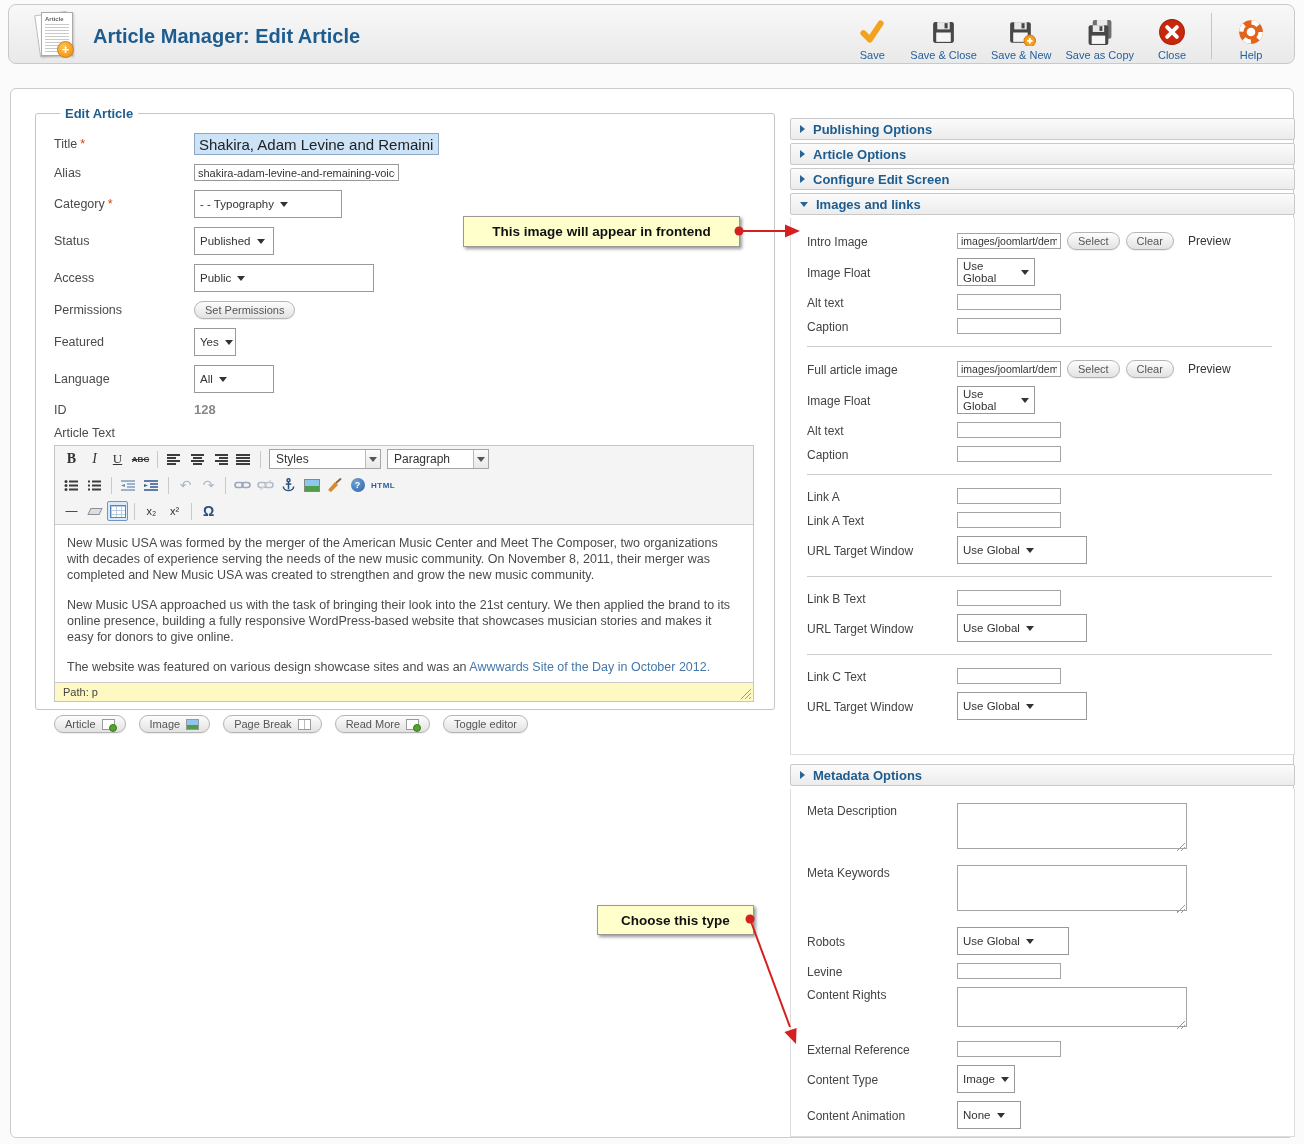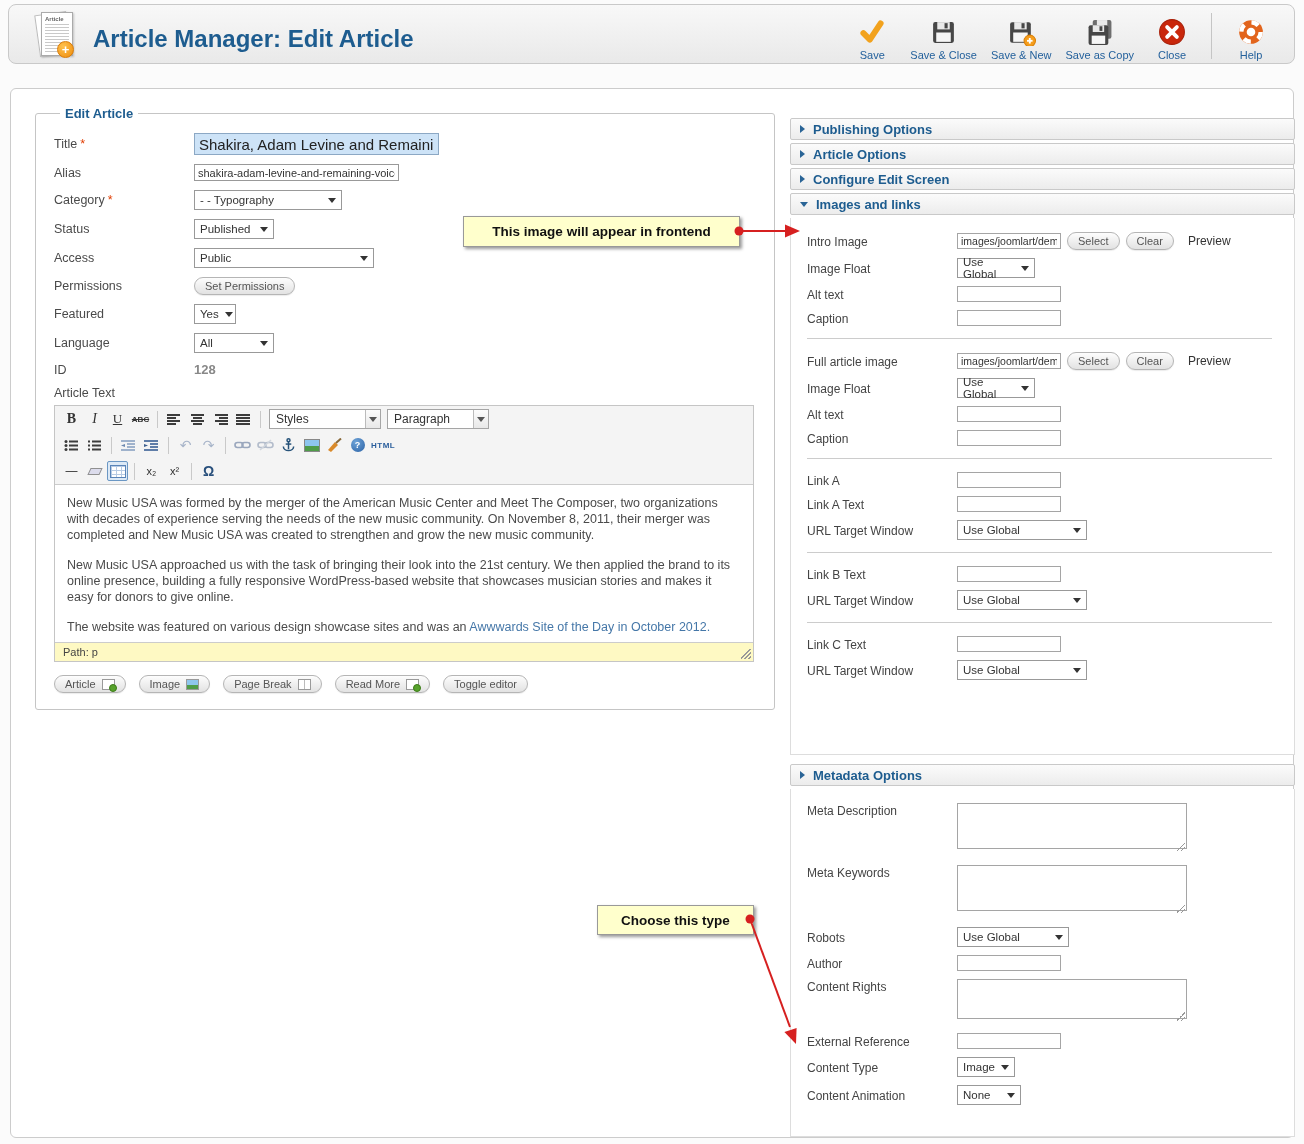--- a/index.html
+++ b/index.html
@@ -14,21 +14,21 @@
     position:absolute; left:8px; top:4px; width:1287px; height:60px;
     background:linear-gradient(#f8f8f8,#e9e9e9);
     border:1px solid #c9c9c9; border-radius:8px;
   }
   .doc-icon { position:absolute; left:22px; top:6px; width:46px; height:50px; }
   .doc-back { position:absolute; left:6px; top:2px; width:32px; height:42px; background:#fff; border:1px solid #bbb; transform:rotate(-8deg); box-shadow:1px 1px 2px rgba(0,0,0,.15); }
   .doc-front { position:absolute; left:10px; top:1px; width:32px; height:44px; background:#fff; border:1px solid #aaa; box-shadow:1px 1px 2px rgba(0,0,0,.2); padding:3px 3px; }
   .doc-front .doc-word { font-size:6px; color:#666; font-weight:bold; }
   .doc-lines { margin-top:2px; height:28px; background:repeating-linear-gradient(#c9c9c9 0 1px, transparent 1px 3px); }
   .doc-badge { position:absolute; left:26px; top:30px; width:17px; height:17px; border-radius:50%; background:radial-gradient(circle at 35% 30%, #ffc14d, #ef8d0d); border:1px solid #d97b06; color:#fff; font-weight:bold; font-size:13px; line-height:15px; text-align:center; }
-  .page-title { position:absolute; left:84px; top:20px; font-size:24px; font-weight:bold; color:#1d5c8f; }
+  .page-title { position:absolute; left:84px; top:20px; font-size:20px; font-weight:bold; color:#1d5c8f; }
   .toolbar { position:absolute; right:12px; top:6px; height:50px; display:flex; align-items:stretch; }
   .tb-btn { display:flex; flex-direction:column; align-items:center; justify-content:flex-end; min-width:62px; padding:0 7px; cursor:pointer; }
   .tb-ico { height:32px; display:flex; align-items:center; justify-content:center; }
   .tb-label { font-size:11px; color:#24619c; margin-top:1px; white-space:nowrap; }
   .tb-sep { width:1px; background:#c5c5c5; margin:2px 8px; }
   
   .main-box {
     position:absolute; left:10px; top:88px; width:1284px; height:1050px;
     background:#fff; border:1px solid #ccc; border-radius:6px;
   }
@@ -36,21 +36,21 @@
   fieldset.edit-fs {
     position:absolute; left:35px; top:106px; width:740px; height:604px;
     border:1px solid #c5c5c5; border-radius:3px; padding:12px 20px 10px 18px; background:#fff;
   }
   fieldset.edit-fs legend { color:#1d5c8f; font-weight:bold; font-size:13px; padding:0 5px; margin-left:6px; }
   .frow { display:flex; align-items:center; margin-bottom:9px; }
   .flabel { width:140px; font-size:12.5px; color:#4a4a4a; flex:none; }
   .req { color:#e03c00; margin-left:3px; }
   .title-input { width:245px; height:22px; border:1px solid #8ca8c4; background:#cde3f7; font-size:15px; color:#222; padding:1px 4px; font-family:"Liberation Sans",sans-serif; }
   .alias-input { width:205px; height:17px; border:1px solid #999; font-size:11px; color:#333; padding:1px 3px; font-family:"Liberation Sans",sans-serif; }
-  .sel { display:inline-flex; align-items:center; justify-content:space-between; border:1px solid #999; background:#fff; height:20px; padding:0 5px; font-size:11.5px; color:#333; cursor:pointer; }
+  .sel { display:inline-flex; align-items:center; border:1px solid #999; background:#fff; height:28px; padding:0 5px; font-size:11.5px; color:#333; cursor:pointer; }
   .arr { width:0; height:0; border-left:4px solid transparent; border-right:4px solid transparent; border-top:5px solid #333; margin-left:6px; flex:none; }
   .pill { display:inline-flex; align-items:center; border:1px solid #b5b5b5; border-radius:10px; background:linear-gradient(#fdfdfd,#e2e2e2); padding:2px 10px; font-size:11px; color:#555; cursor:pointer; box-shadow:0 1px 1px rgba(0,0,0,.08); }
   .id-val { font-size:13px; font-weight:bold; color:#888; }
   
   .editor { width:700px; border:1px solid #c5c5c5; background:#f4f4f4; }
   .ed-row { display:flex; align-items:center; padding:3px 5px; }
   .tbtn { min-width:21px; height:20px; display:inline-flex; align-items:center; justify-content:center; margin:0 1px; font-size:12px; color:#333; cursor:pointer; border:1px solid transparent; border-radius:2px; }
   .tbtn.active { border:1px solid #6b97c4; background:#dce9f6; }
   .tbtn.muted { color:#a7b4c9; }
   .b-bold { font-family:"Liberation Serif",serif; font-weight:bold; font-size:14px; }
@@ -576,21 +576,21 @@
         <span class="ta-wrap"><textarea class="ta" style="height: 46px;"></textarea><span class="ta-corner"></span></span>
       </div>
       <div class="prow">
         <span class="plabel">Robots</span>
         <span class="sel" style="width:112px">
             <span>Use Global</span>
             <span class="arr"></span>
           </span>
       </div>
       <div class="prow">
-        <span class="plabel">Author</span>
+        <span class="plabel">Levine</span>
         <input class="sin" type="text" style="">
       </div>
       <div class="prow top" style="margin-bottom:10px">
         <span class="plabel">Content Rights</span>
         <span class="ta-wrap"><textarea class="ta" style="height: 40px;"></textarea><span class="ta-corner"></span></span>
       </div>
       <div class="prow">
         <span class="plabel">External Reference</span>
         <input class="sin" type="text" style="">
       </div>

